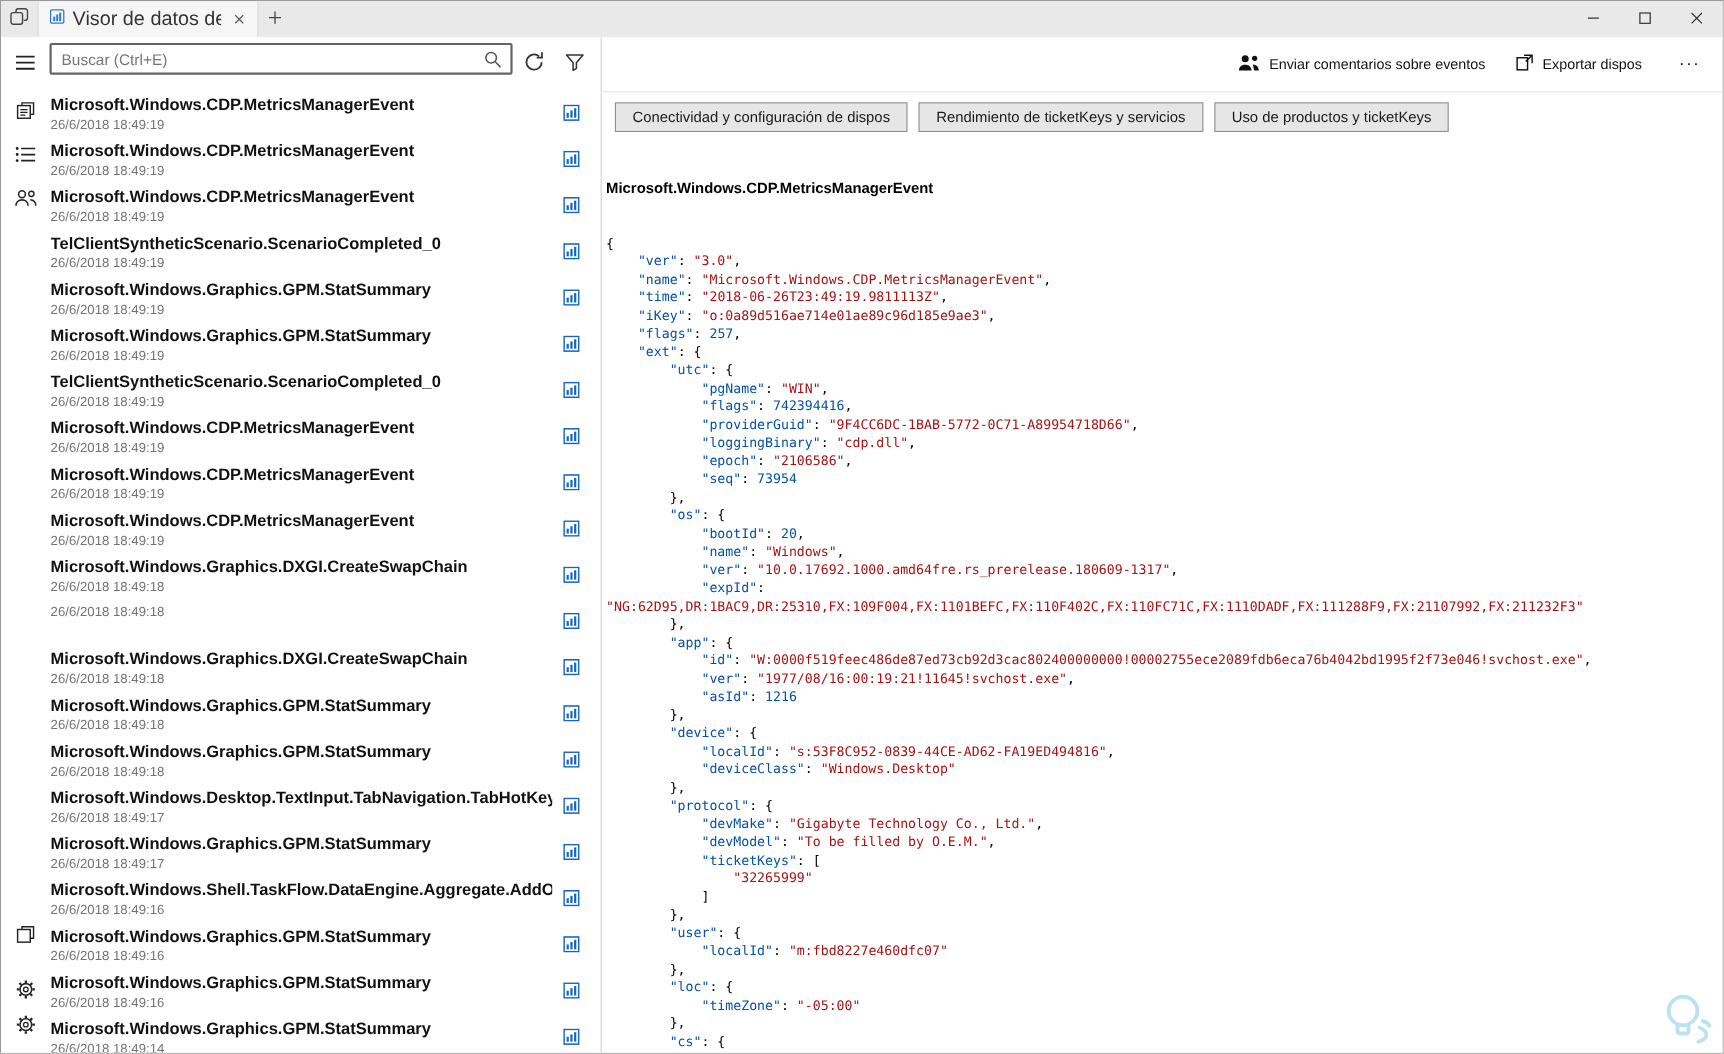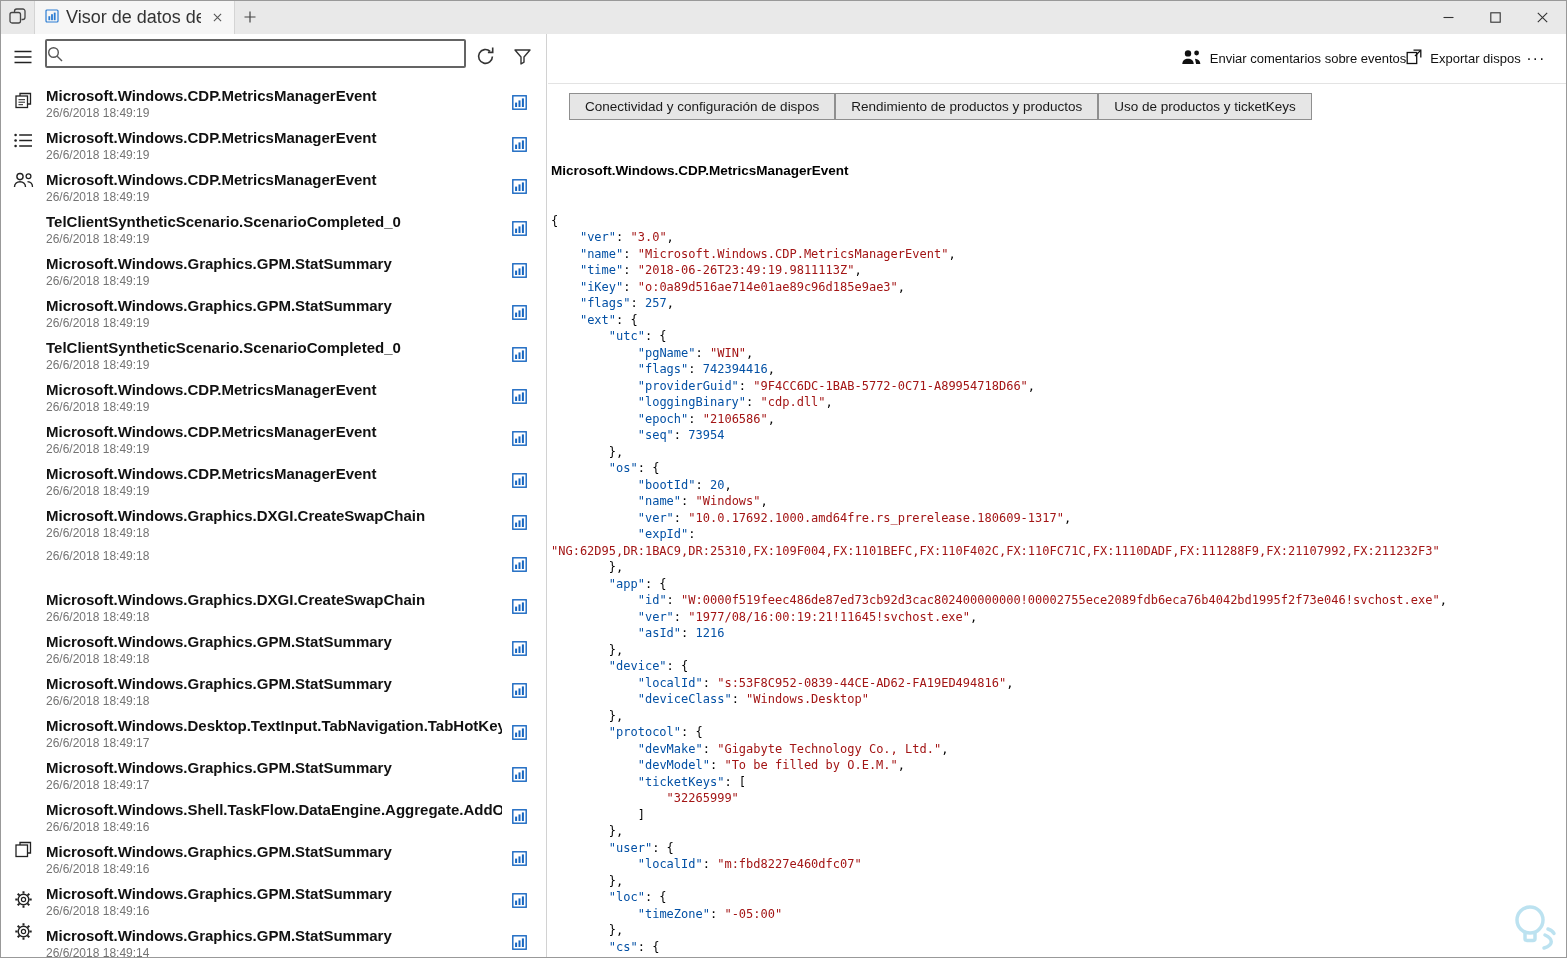--- a/index.html
+++ b/index.html
@@ -42,24 +42,24 @@
 
   .event-list { position:absolute; top:49px; left:44px; right:0; bottom:0; overflow:hidden; }
   .event-item { position:relative; height:42px; padding:3px 44px 0 1px; cursor:default; }
   .event-name { font-size:15px; font-weight:600; color:#111; white-space:nowrap; overflow:hidden; line-height:19px; }
   .event-date { font-size:12px; color:#737373; line-height:16px; }
   .event-chart { position:absolute; right:19px; top:12px; }
 
   
   .main-pane { position:absolute; top:33px; left:547px; right:0; bottom:0; background:#fff; overflow:hidden; }
   .main-header { height:50px; display:flex; align-items:center; justify-content:flex-end;
-                 border-bottom:1px solid #e3e3e3; padding-right:14px; }
+                 border-bottom:1px solid #e3e3e3; padding-right:14px; gap:28px; }
   .action { display:flex; align-items:center; gap:8px; font-size:13px; color:#111; cursor:default; }
   .action.more { font-size:16px; letter-spacing:2px; padding:0 6px 8px 6px; }
-  .tags { display:flex; padding:9px 0 0 11px;margin-left:10px; }
+  .tags { display:flex; gap:10px; padding:9px 0 0 11px; }
   .tag { height:27px; padding:0 15px; background:#e6e6e6; border:1px solid #8f8f8f; font-size:13.5px;
          color:#1a1a1a; font-family:"Liberation Sans", sans-serif; white-space:nowrap; }
 
   .code { padding:10px 0 0 3px; font-family:"DejaVu Sans Mono", monospace; font-size:12px;
           line-height:16.5px; white-space:pre; color:#000; }
   .code-title { font-family:"Liberation Sans", sans-serif; font-weight:bold; font-size:13.5px;
                 color:#000; line-height:16.5px; }
   .tok-p { color:#000; }
   .tok-k { color: var(--json-key, #0451a5); }
   .tok-s { color: var(--json-string, #a31515); }
@@ -131,20 +131,21 @@
   <div class="left-pane">
     <div class="left-toolbar">
       <button class="hamburger">
         <span>
           <svg width="18" height="14" viewBox="0 0 18 14">
               <path d="M0.5 1.5 H17.5 M0.5 7 H17.5 M0.5 12.5 H17.5" stroke="#222" stroke-width="1.6"></path>
             </svg>
         </span>
       </button>
       <div class="search-box">
+        <input type="text" placeholder="Buscar (Ctrl+E)" style="">
         <span class="search-icon">
           <svg width="16" height="16" viewBox="0 0 16 16">
               <circle cx="6.5" cy="6.5" r="4.8" fill="none" stroke="#555" stroke-width="1.4"></circle>
               <path d="M10.2 10.2 L15 15" stroke="#555" stroke-width="1.4"></path>
             </svg>
         </span>
       </div>
       <button class="icon-btn refresh">
         <span>
           <svg width="21" height="21" viewBox="0 0 21 21">
@@ -508,21 +509,21 @@
               <path d="M14.4 1.6 L9 7" stroke="#111" stroke-width="1.3"></path>
             </svg>
         </span>
         <span>Exportar dispos</span>
       </div>
       <div class="action more">...</div>
     </div>
 
     <div class="tags">
       <button class="tag">Conectividad y configuración de dispos</button>
-      <button class="tag">Rendimiento de productos y productos</button>
+      <button class="tag">Rendimiento de ticketKeys y servicios</button>
       <button class="tag">Uso de productos y ticketKeys</button>
     </div>
 
     <div class="code">
       <div class="code-title">Microsoft.Windows.CDP.MetricsManagerEvent</div>
       <div id="code-block"><div class="code-line"><span class="tok-p">{</span></div><div class="code-line"><span class="tok-p">    </span><span class="tok-k">"ver"</span><span class="tok-p">: </span><span class="tok-s">"3.0"</span><span class="tok-p">,</span></div><div class="code-line"><span class="tok-p">    </span><span class="tok-k">"name"</span><span class="tok-p">: </span><span class="tok-s">"Microsoft.Windows.CDP.MetricsManagerEvent"</span><span class="tok-p">,</span></div><div class="code-line"><span class="tok-p">    </span><span class="tok-k">"time"</span><span class="tok-p">: </span><span class="tok-s">"2018-06-26T23:49:19.9811113Z"</span><span class="tok-p">,</span></div><div class="code-line"><span class="tok-p">    </span><span class="tok-k">"iKey"</span><span class="tok-p">: </span><span class="tok-s">"o:0a89d516ae714e01ae89c96d185e9ae3"</span><span class="tok-p">,</span></div><div class="code-line"><span class="tok-p">    </span><span class="tok-k">"flags"</span><span class="tok-p">: </span><span class="tok-n">257</span><span class="tok-p">,</span></div><div class="code-line"><span class="tok-p">    </span><span class="tok-k">"ext"</span><span class="tok-p">: {</span></div><div class="code-line"><span class="tok-p">        </span><span class="tok-k">"utc"</span><span class="tok-p">: {</span></div><div class="code-line"><span class="tok-p">            </span><span class="tok-k">"pgName"</span><span class="tok-p">: </span><span class="tok-s">"WIN"</span><span class="tok-p">,</span></div><div class="code-line"><span class="tok-p">            </span><span class="tok-k">"flags"</span><span class="tok-p">: </span><span class="tok-n">742394416</span><span class="tok-p">,</span></div><div class="code-line"><span class="tok-p">            </span><span class="tok-k">"providerGuid"</span><span class="tok-p">: </span><span class="tok-s">"9F4CC6DC-1BAB-5772-0C71-A89954718D66"</span><span class="tok-p">,</span></div><div class="code-line"><span class="tok-p">            </span><span class="tok-k">"loggingBinary"</span><span class="tok-p">: </span><span class="tok-s">"cdp.dll"</span><span class="tok-p">,</span></div><div class="code-line"><span class="tok-p">            </span><span class="tok-k">"epoch"</span><span class="tok-p">: </span><span class="tok-s">"2106586"</span><span class="tok-p">,</span></div><div class="code-line"><span class="tok-p">            </span><span class="tok-k">"seq"</span><span class="tok-p">: </span><span class="tok-n">73954</span></div><div class="code-line"><span class="tok-p">        },</span></div><div class="code-line"><span class="tok-p">        </span><span class="tok-k">"os"</span><span class="tok-p">: {</span></div><div class="code-line"><span class="tok-p">            </span><span class="tok-k">"bootId"</span><span class="tok-p">: </span><span class="tok-n">20</span><span class="tok-p">,</span></div><div class="code-line"><span class="tok-p">            </span><span class="tok-k">"name"</span><span class="tok-p">: </span><span class="tok-s">"Windows"</span><span class="tok-p">,</span></div><div class="code-line"><span class="tok-p">            </span><span class="tok-k">"ver"</span><span class="tok-p">: </span><span class="tok-s">"10.0.17692.1000.amd64fre.rs_prerelease.180609-1317"</span><span class="tok-p">,</span></div><div class="code-line"><span class="tok-p">            </span><span class="tok-k">"expId"</span><span class="tok-p">:</span></div><div class="code-line"><span class="tok-s">"NG:62D95,DR:1BAC9,DR:25310,FX:109F004,FX:1101BEFC,FX:110F402C,FX:110FC71C,FX:1110DADF,FX:111288F9,FX:21107992,FX:211232F3"</span></div><div class="code-line"><span class="tok-p">        },</span></div><div class="code-line"><span class="tok-p">        </span><span class="tok-k">"app"</span><span class="tok-p">: {</span></div><div class="code-line"><span class="tok-p">            </span><span class="tok-k">"id"</span><span class="tok-p">: </span><span class="tok-s">"W:0000f519feec486de87ed73cb92d3cac802400000000!00002755ece2089fdb6eca76b4042bd1995f2f73e046!svchost.exe"</span><span class="tok-p">,</span></div><div class="code-line"><span class="tok-p">            </span><span class="tok-k">"ver"</span><span class="tok-p">: </span><span class="tok-s">"1977/08/16:00:19:21!11645!svchost.exe"</span><span class="tok-p">,</span></div><div class="code-line"><span class="tok-p">            </span><span class="tok-k">"asId"</span><span class="tok-p">: </span><span class="tok-n">1216</span></div><div class="code-line"><span class="tok-p">        },</span></div><div class="code-line"><span class="tok-p">        </span><span class="tok-k">"device"</span><span class="tok-p">: {</span></div><div class="code-line"><span class="tok-p">            </span><span class="tok-k">"localId"</span><span class="tok-p">: </span><span class="tok-s">"s:53F8C952-0839-44CE-AD62-FA19ED494816"</span><span class="tok-p">,</span></div><div class="code-line"><span class="tok-p">            </span><span class="tok-k">"deviceClass"</span><span class="tok-p">: </span><span class="tok-s">"Windows.Desktop"</span></div><div class="code-line"><span class="tok-p">        },</span></div><div class="code-line"><span class="tok-p">        </span><span class="tok-k">"protocol"</span><span class="tok-p">: {</span></div><div class="code-line"><span class="tok-p">            </span><span class="tok-k">"devMake"</span><span class="tok-p">: </span><span class="tok-s">"Gigabyte Technology Co., Ltd."</span><span class="tok-p">,</span></div><div class="code-line"><span class="tok-p">            </span><span class="tok-k">"devModel"</span><span class="tok-p">: </span><span class="tok-s">"To be filled by O.E.M."</span><span class="tok-p">,</span></div><div class="code-line"><span class="tok-p">            </span><span class="tok-k">"ticketKeys"</span><span class="tok-p">: [</span></div><div class="code-line"><span class="tok-p">                </span><span class="tok-s">"32265999"</span></div><div class="code-line"><span class="tok-p">            ]</span></div><div class="code-line"><span class="tok-p">        },</span></div><div class="code-line"><span class="tok-p">        </span><span class="tok-k">"user"</span><span class="tok-p">: {</span></div><div class="code-line"><span class="tok-p">            </span><span class="tok-k">"localId"</span><span class="tok-p">: </span><span class="tok-s">"m:fbd8227e460dfc07"</span></div><div class="code-line"><span class="tok-p">        },</span></div><div class="code-line"><span class="tok-p">        </span><span class="tok-k">"loc"</span><span class="tok-p">: {</span></div><div class="code-line"><span class="tok-p">            </span><span class="tok-k">"timeZone"</span><span class="tok-p">: </span><span class="tok-s">"-05:00"</span></div><div class="code-line"><span class="tok-p">        },</span></div><div class="code-line"><span class="tok-p">        </span><span class="tok-k">"cs"</span><span class="tok-p">: {</span></div><div class="code-line"><span class="tok-p">            </span><span class="tok-k">"sig"</span><span class="tok-p">: </span><span class="tok-s">"w:F49A3804"</span></div></div>
     </div>
 
     <div class="watermark">
       <svg width="56" height="54" viewBox="0 0 56 54" fill="none">

